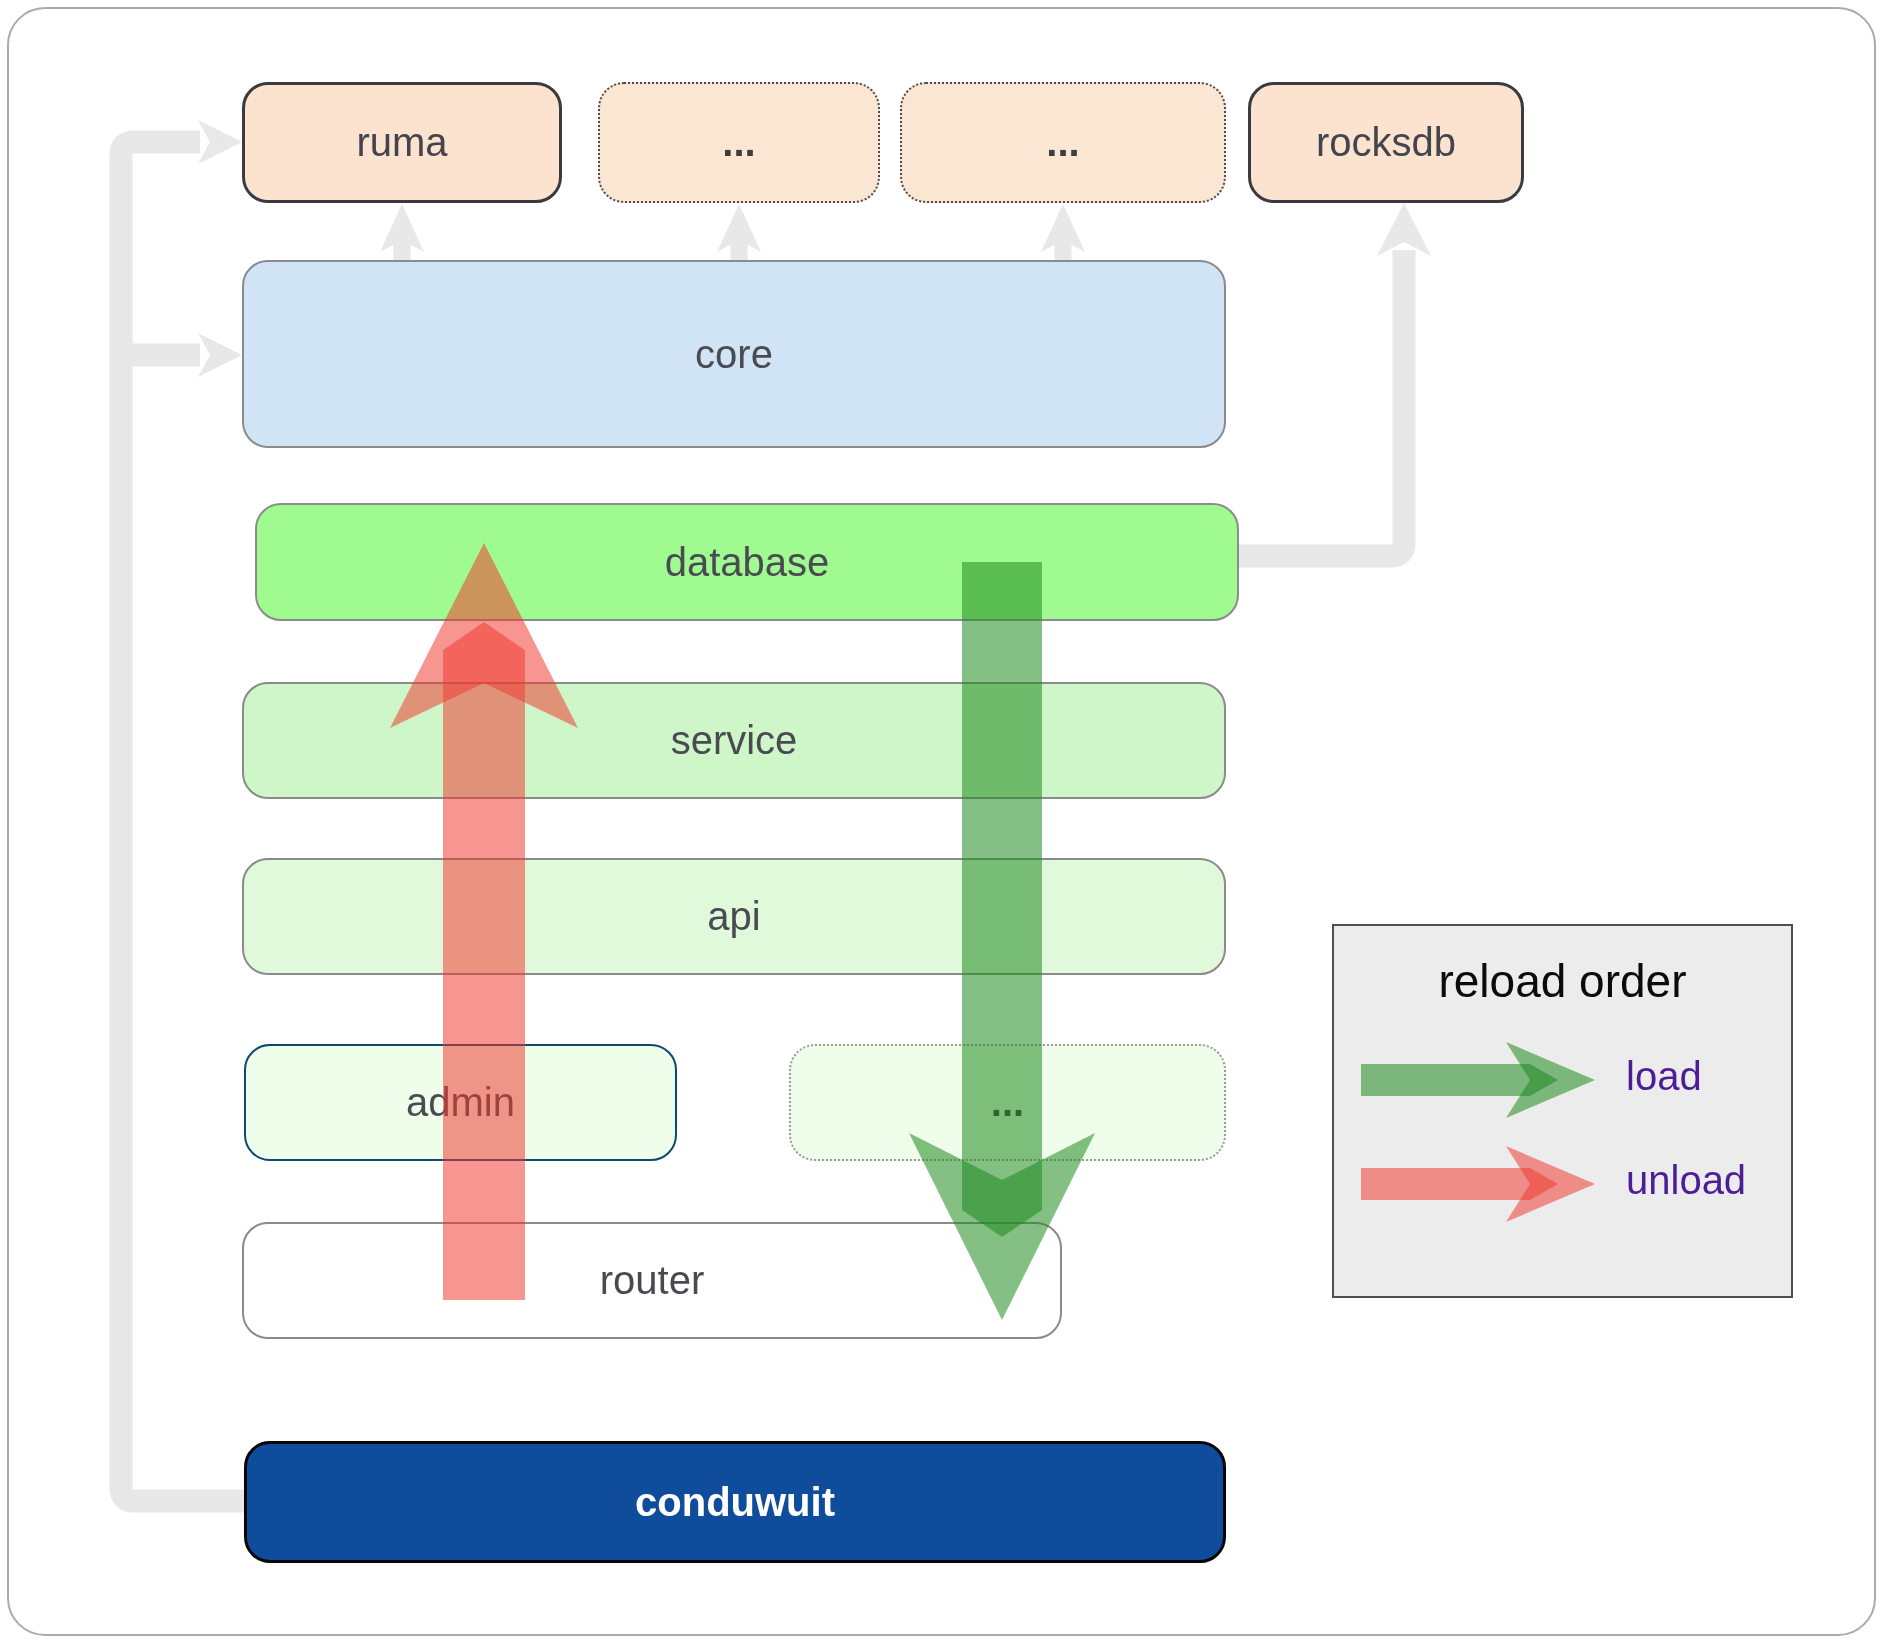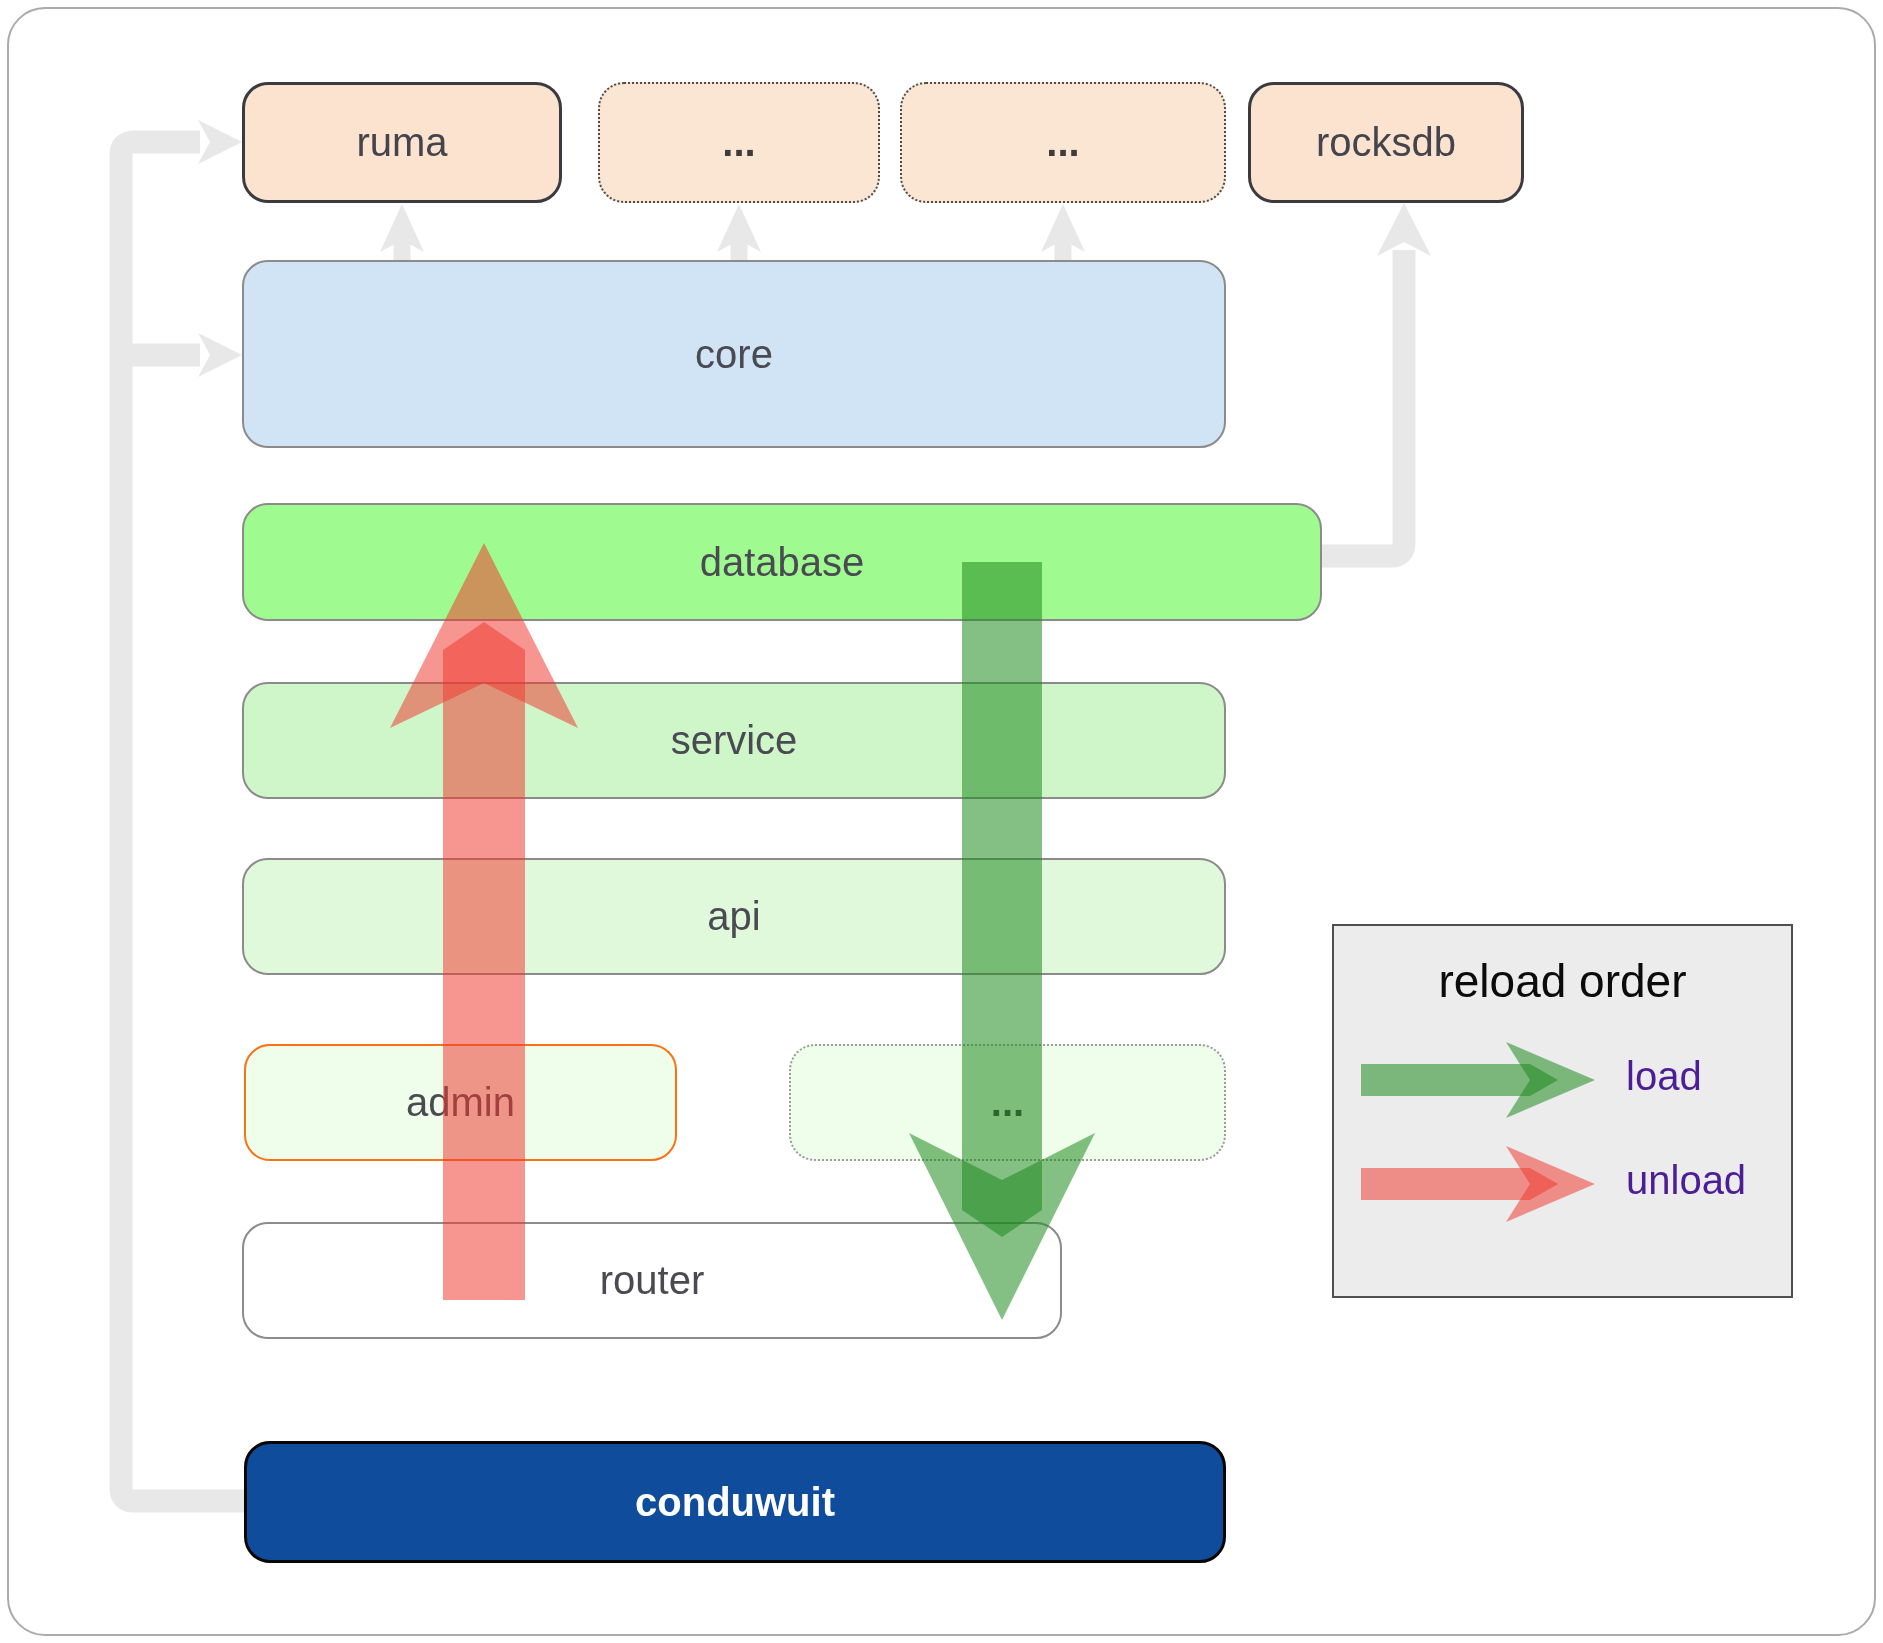--- a/index.html
+++ b/index.html
@@ -8,21 +8,21 @@
   #frame{position:absolute;left:7px;top:7px;right:7px;bottom:7px;border:2px solid #ababab;border-radius:38px;}
   svg.layer{position:absolute;left:0;top:0;pointer-events:none;}
   .box{position:absolute;display:flex;align-items:center;justify-content:center;
        font-size:40px;color:#4a4a52;border-radius:26px;box-sizing:border-box;}
   .box.top-solid{background:#fbe3d0;border:3px solid #3a3a40;color:#44444c;}
   .box.top-dotted{background:#fbe5d3;border:2px dotted #4c4c4c;color:#3d3d3d;font-weight:bold;}
   .box.layer-core{background:#d1e4f6;border:2px solid #8b8b8b;}
   .box.layer-database{background:#9ffb8f;border:2px solid #8b8b8b;}
   .box.layer-service{background:#cff6c9;border:2px solid #8b8b8b;}
   .box.layer-api{background:#e1f9db;border:2px solid #8b8b8b;}
-  .box.layer-admin{background:#effdeb;border:2px solid #f97316;}
+  .box.layer-admin{background:#effdeb;border:2px solid #0c4a6e;}
   .box.layer-dots{background:#effdeb;border:2px dotted #9a9a9a;font-weight:bold;color:#3d3d3d;}
   .box.layer-router{background:#ffffff;border:2px solid #8b8b8b;}
   .box.layer-conduwuit{background:#0f4d9c;border:3px solid #060606;color:#ffffff;font-weight:600;}
   #legend{position:absolute;left:1332px;top:924px;width:461px;height:374px;
           background:#ececec;border:2px solid #4f4f4f;box-sizing:border-box;}
   #legend .legend-title{position:absolute;left:0;top:28px;width:100%;text-align:center;
           font-size:46px;color:#0b0b0b;}
   .legend-label{position:absolute;font-size:40px;color:#4c1d95;}
   #legend-load-label{left:1626px;top:1054px;}
   #legend-unload-label{left:1626px;top:1158px;}
@@ -54,21 +54,21 @@
       <polygon points="1063,204 1085,252 1063,240 1041,252"></polygon>
     </g>
   </svg>
 
   <div class="box top-solid" style="left:242px;top:82px;width:320px;height:121px;">ruma</div>
   <div class="box top-dotted" style="left:598px;top:82px;width:282px;height:121px;">...</div>
   <div class="box top-dotted" style="left:900px;top:82px;width:326px;height:121px;">...</div>
   <div class="box top-solid" style="left:1248px;top:82px;width:276px;height:121px;">rocksdb</div>
 
   <div class="box layer-core" style="left:242px;top:260px;width:984px;height:188px;">core</div>
-  <div class="box layer-database" style="left:242px;top:503px;width:1080px;height:118px;">database</div>
+  <div class="box layer-database" style="left:255px;top:503px;width:984px;height:118px;">database</div>
   <div class="box layer-service" style="left:242px;top:682px;width:984px;height:117px;">service</div>
   <div class="box layer-api" style="left:242px;top:858px;width:984px;height:117px;">api</div>
   <div class="box layer-admin" style="left:244px;top:1044px;width:433px;height:117px;">admin</div>
   <div class="box layer-dots" style="left:789px;top:1044px;width:437px;height:117px;">...</div>
   <div class="box layer-router" style="left:242px;top:1222px;width:820px;height:117px;">router</div>
   <div class="box layer-conduwuit" style="left:244px;top:1441px;width:982px;height:122px;">conduwuit</div>
 
   <div id="legend">
     <div class="legend-title">reload order</div>
   </div>

